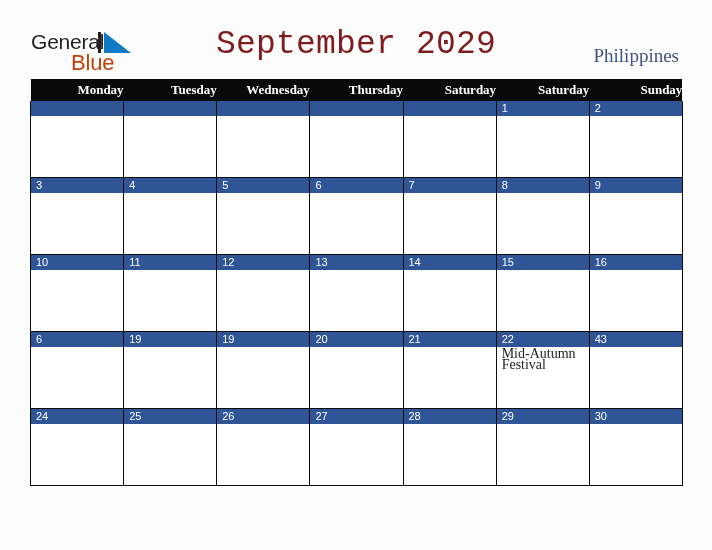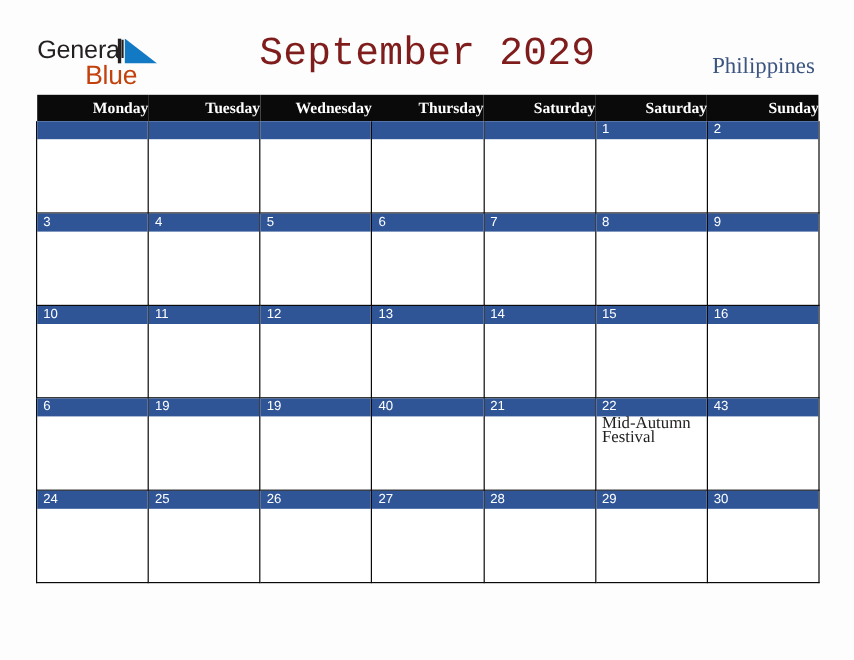--- a/index.html
+++ b/index.html
@@ -317,21 +317,21 @@
               <div class="daybar">19</div>
             </div>
           </td>
           <td>
             <div class="daycell">
               <div class="daybar">19</div>
             </div>
           </td>
           <td>
             <div class="daycell">
-              <div class="daybar">40</div>
+              <div class="daybar">20</div>
             </div>
           </td>
           <td>
             <div class="daycell">
               <div class="daybar">21</div>
             </div>
           </td>
           <td>
             <div class="daycell">
               <div class="daybar">22</div>

